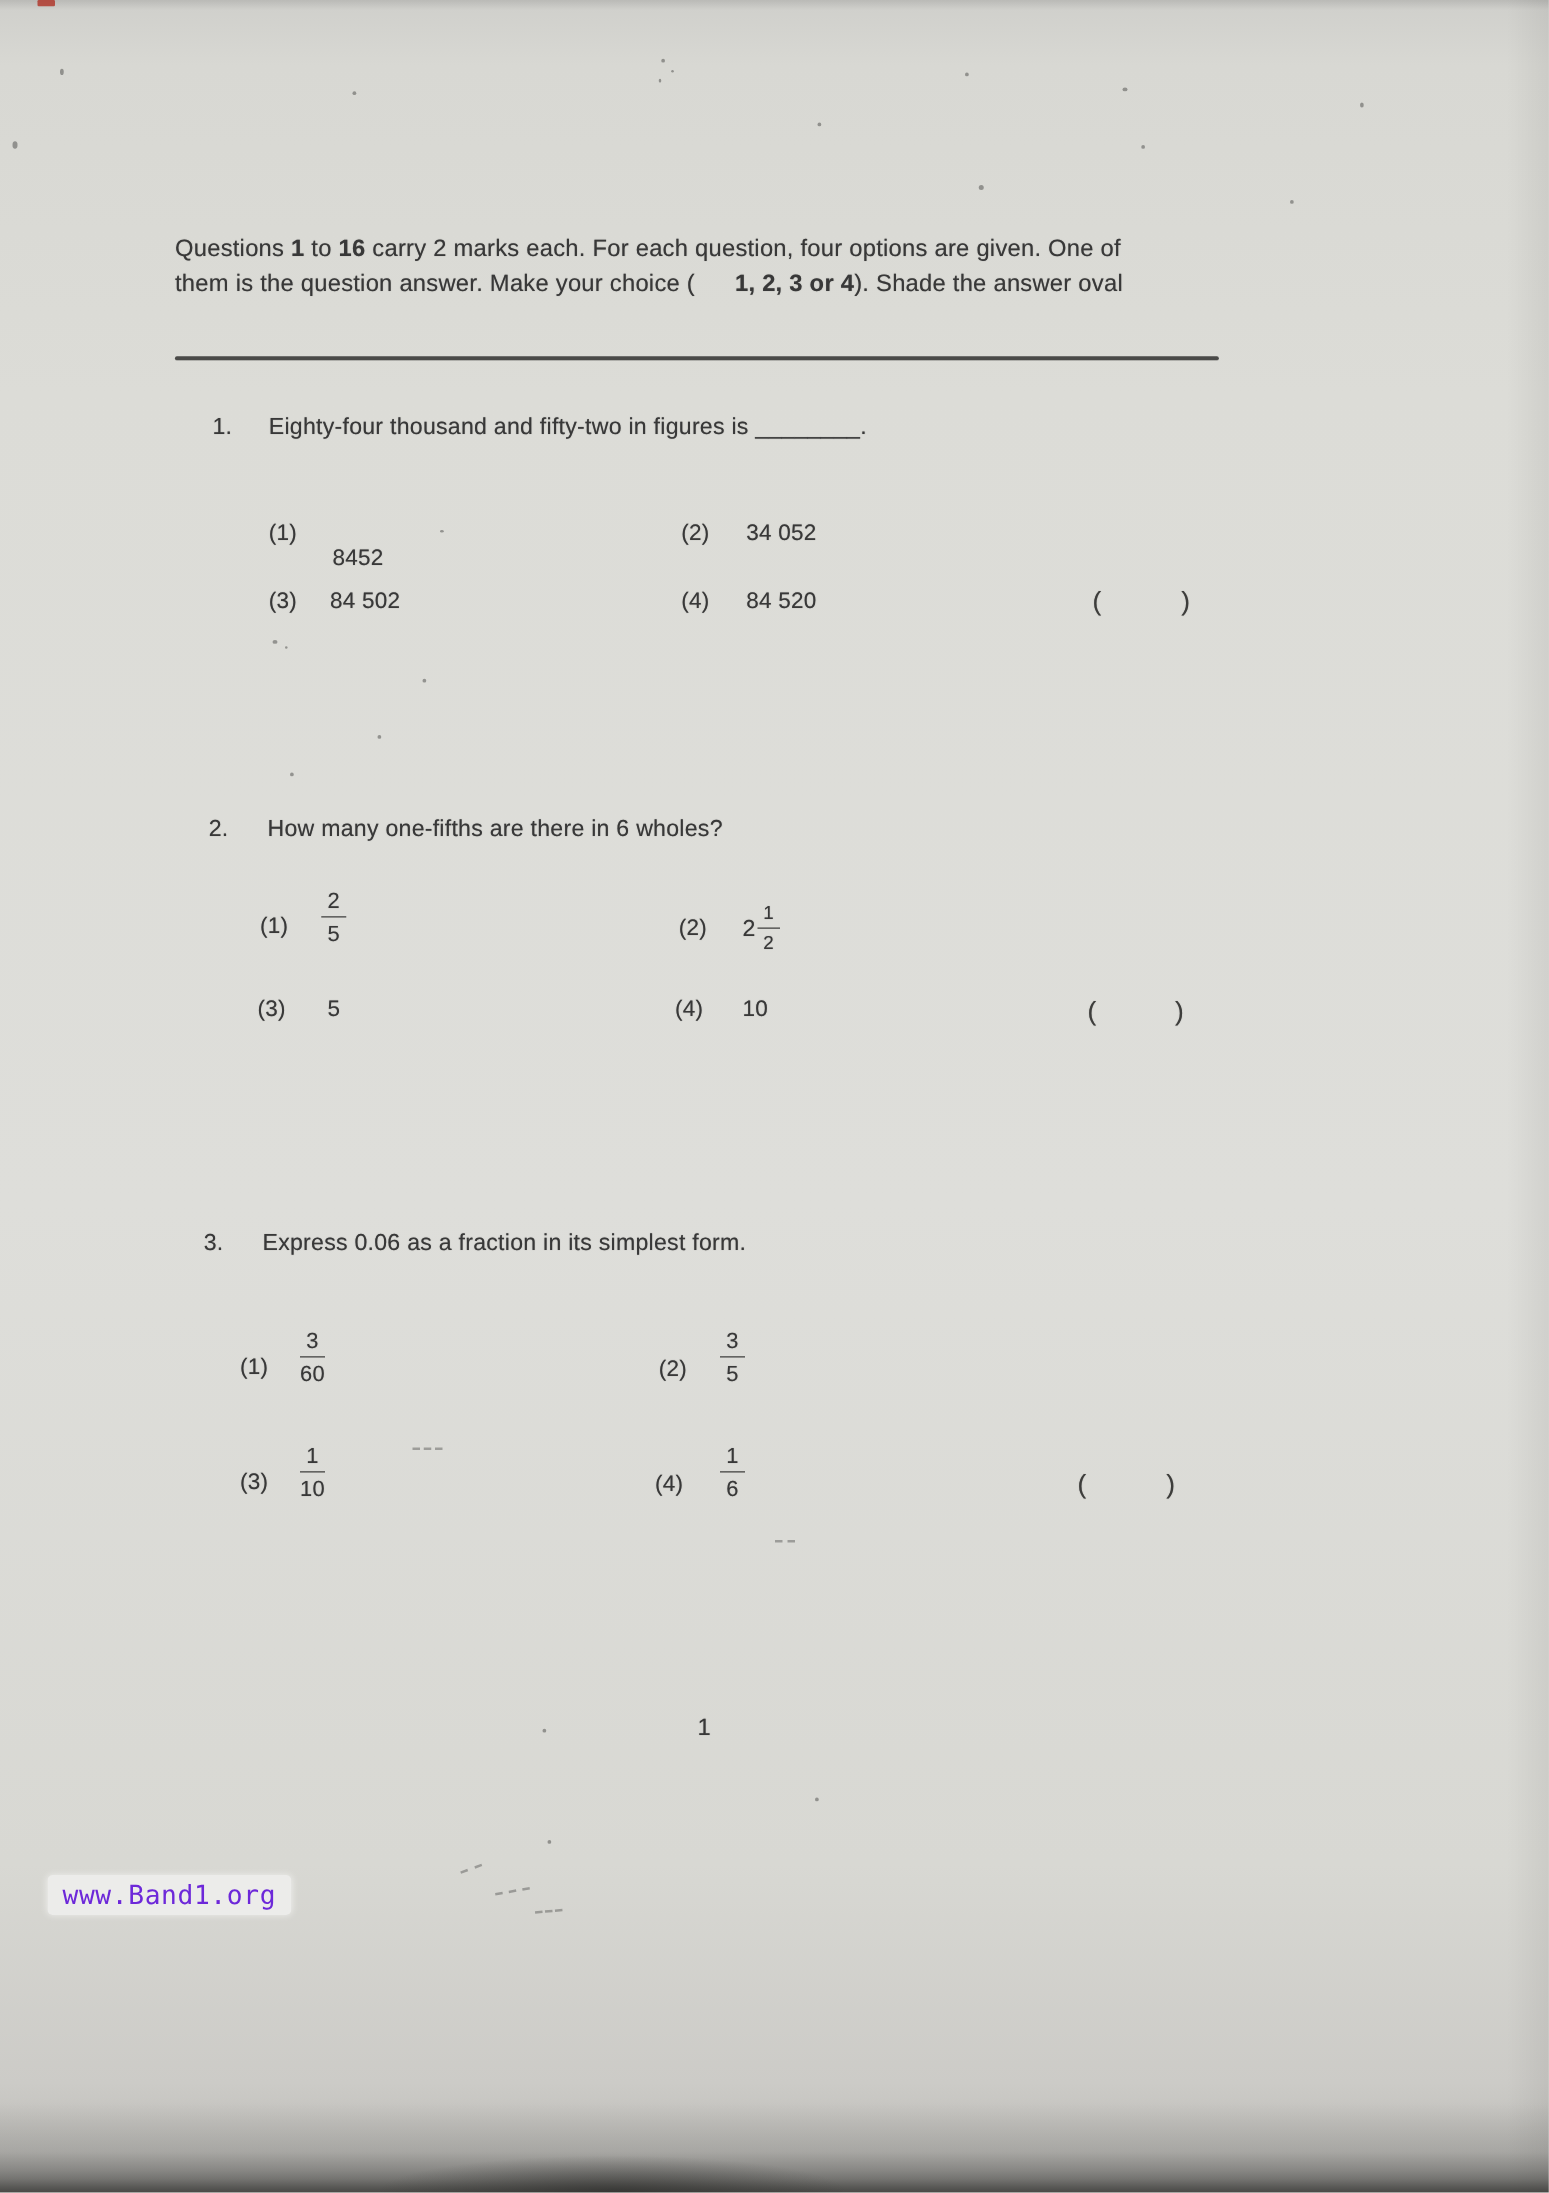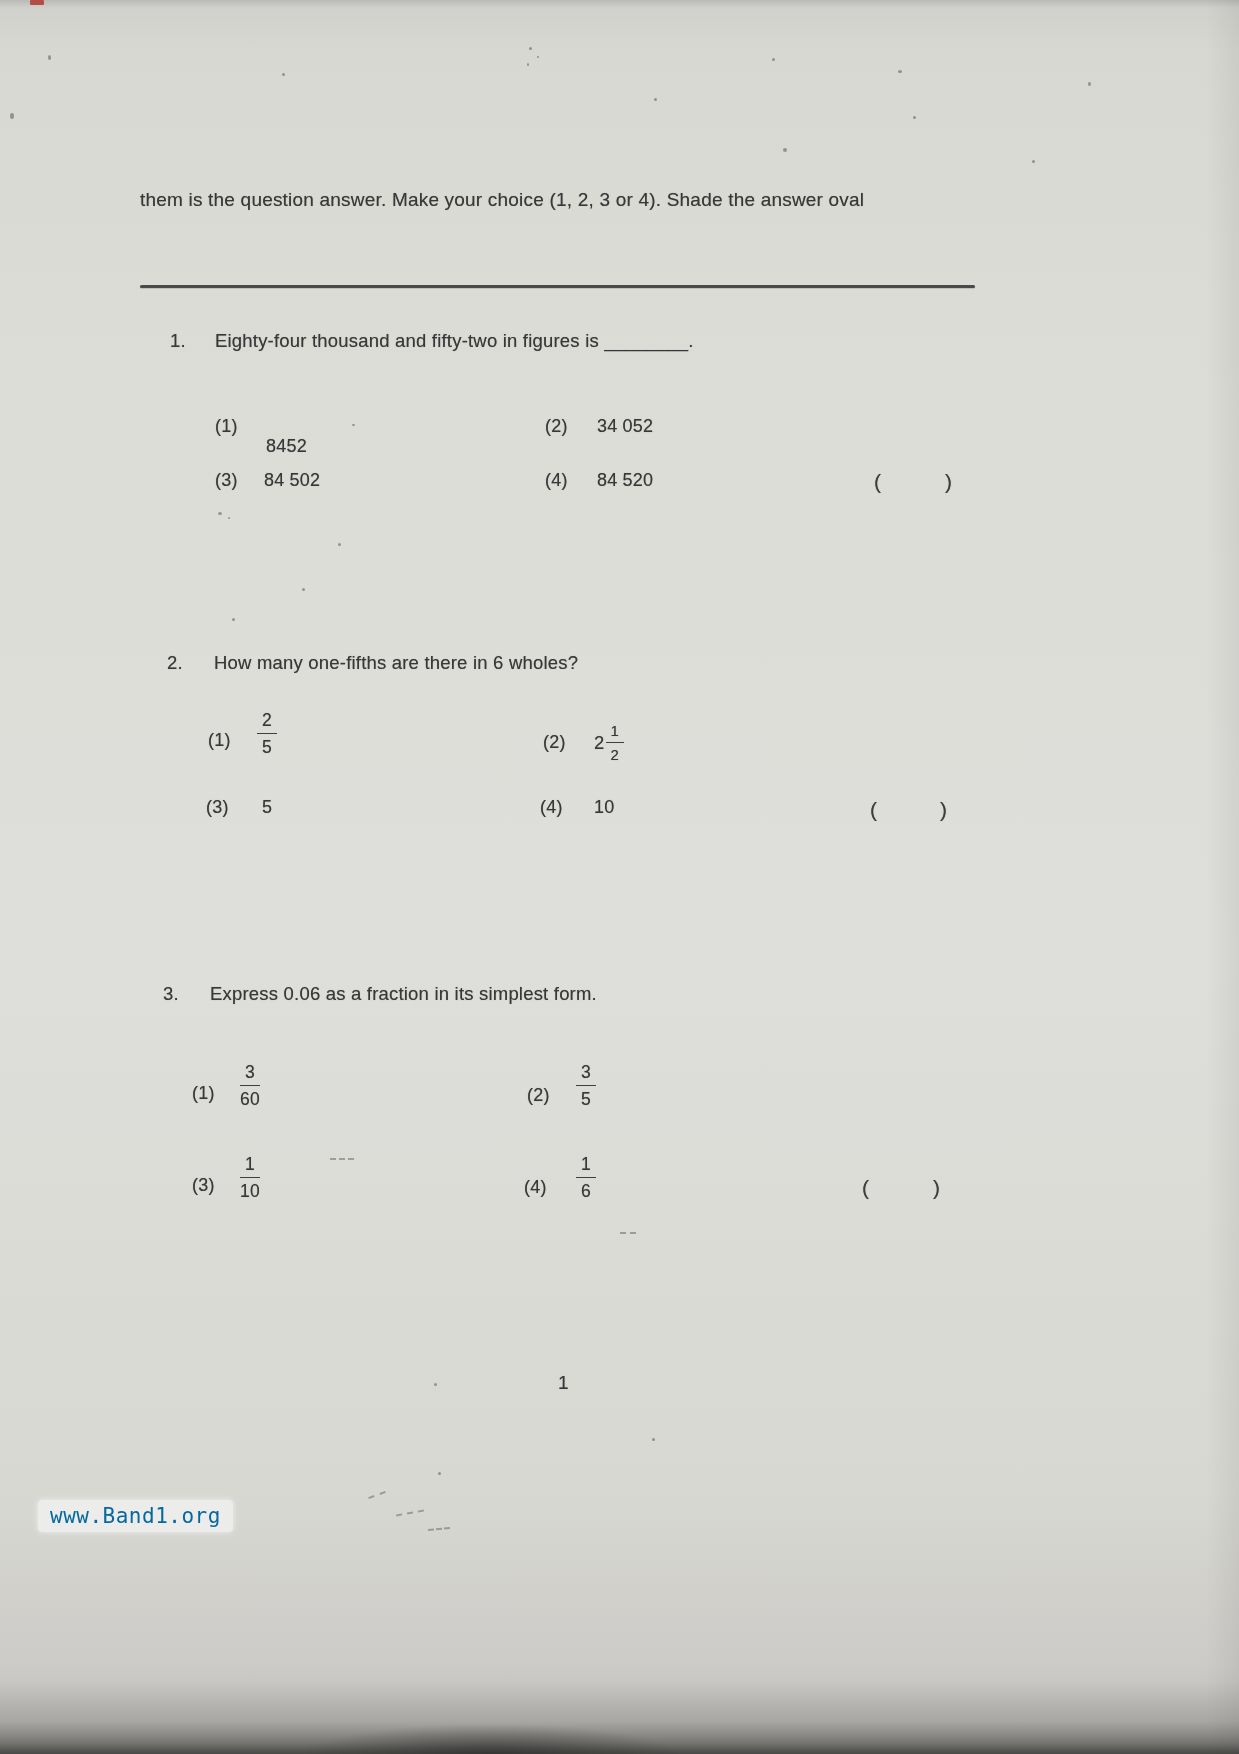--- a/index.html
+++ b/index.html
@@ -45,35 +45,36 @@
   .frac .den{display:block;padding-top:3px;}
   .mixed{display:inline-flex;align-items:center;}
   .mixed .whole{font-size:18.5px;}
   .mixed .frac{font-size:15px;margin-left:1px;}
 
   .pagenum{font-size:19px;}
   .watermark-box{
     background:rgba(238,238,235,0.92);border-radius:4px;padding:4px 12px;
     box-shadow:0 0 6px rgba(255,255,255,0.6);
   }
-  .watermark-text{font-family:"DejaVu Sans Mono", monospace;font-size:21px;color:#0369a1;letter-spacing:0.5px;text-align:right;}
+  .watermark-text{font-family:"DejaVu Sans Mono", monospace;font-size:21px;color:#6d28d9;letter-spacing:0.5px;text-align:right;}
 
   .speck{position:absolute;background:#4a4a48;border-radius:50%;opacity:0.5;}
   .dashline{position:absolute;border-top:2px dashed #6a6a68;opacity:0.55;background:none;}
   .redmark{position:absolute;background:#b03a2e;opacity:0.85;border-radius:1px;}
 </style>
 </head>
 <body>
 
 <div class="page"></div>
 <div class="top-shade"></div>
 <div class="right-shade"></div>
 
 <div class="abs txt hdr" style="left:140px;top:186px;">
-  <span class="hdr-line"><span>them is the question answer.  Make your choice (</span><span style="font-weight: 400;">1, 2, 3 or 4</span><span>). Shade the answer oval</span></span>
+  <span class="hdr-line"><span>Questions </span><span style="font-weight: 700;">1</span><span> to </span><span style="font-weight: 700;">16</span><span> carry 2 marks each.  For each question, four options are given. One of</span></span>
+  <span class="hdr-line"><span>them is the question answer.  Make your choice (</span><span style="font-weight: 700; margin-left: 32px;">1, 2, 3 or 4</span><span>). Shade the answer oval</span></span>
 </div>
 
 <div class="abs rule" style="left:140px;top:285px;width:835px;"></div>
 
 <span class="abs txt qnum" style="left:170px;top:330px;">1.</span>
 <span class="abs txt qtext" style="left:215px;top:330px;">Eighty-four thousand and fifty-two in figures is ________.</span>
 
 <span class="abs txt opt-label" style="left:215px;top:416px;">(1)</span>
 <span class="abs txt opt-value" style="left:266px;top:436px;text-align:right;">8452</span>
 <span class="abs txt opt-label" style="left:545px;top:416px;">(2)</span>

